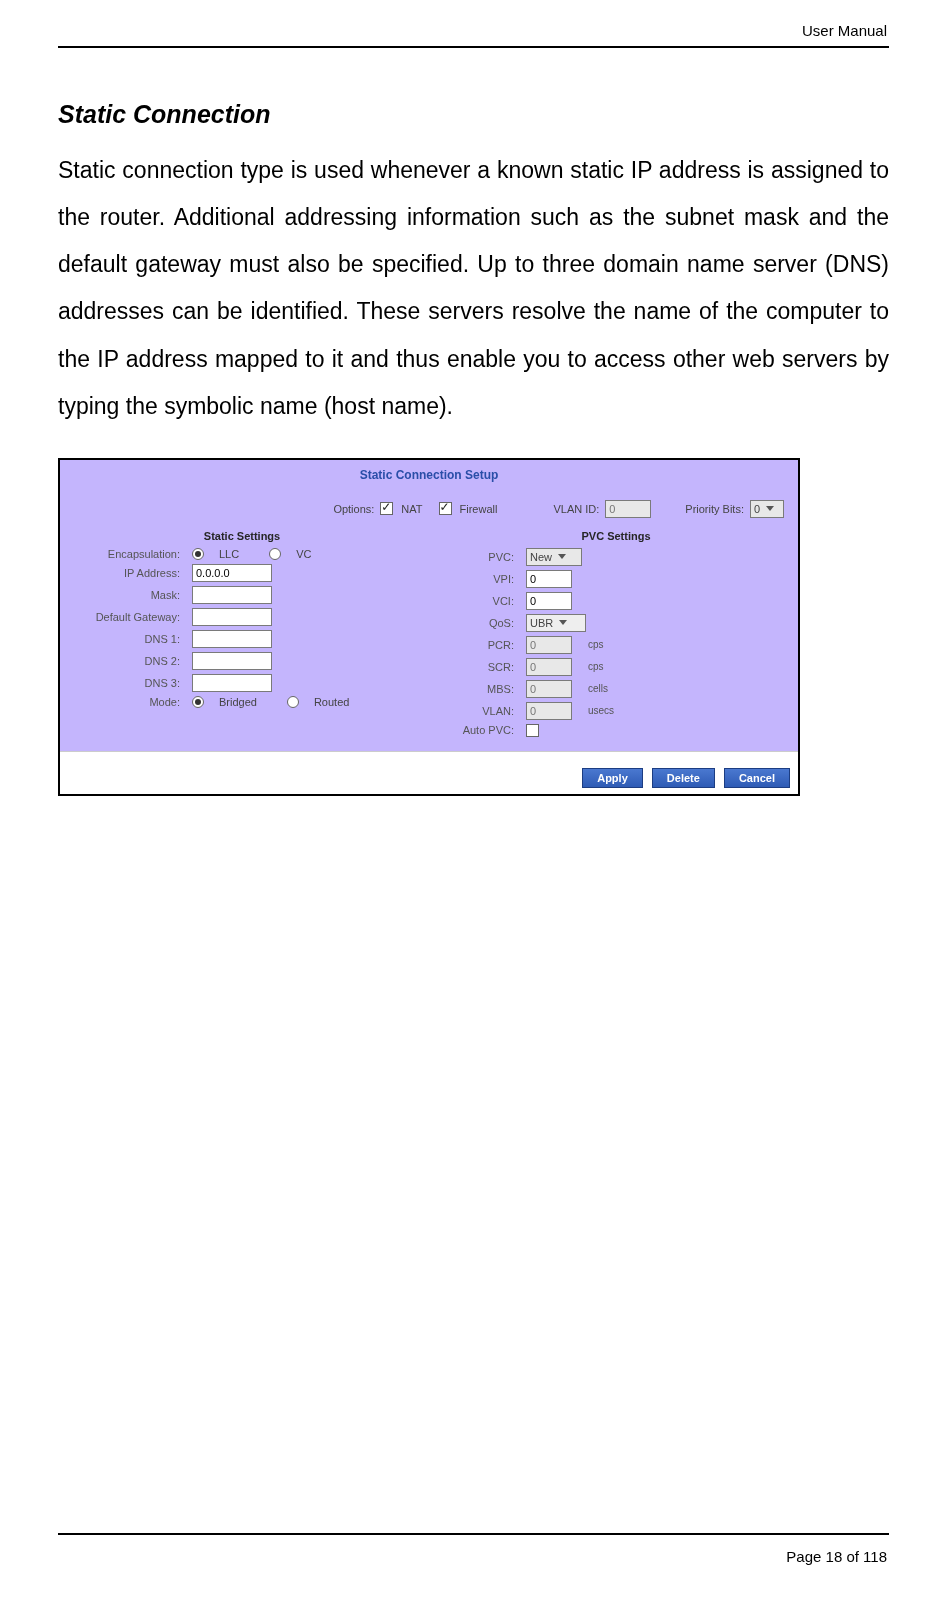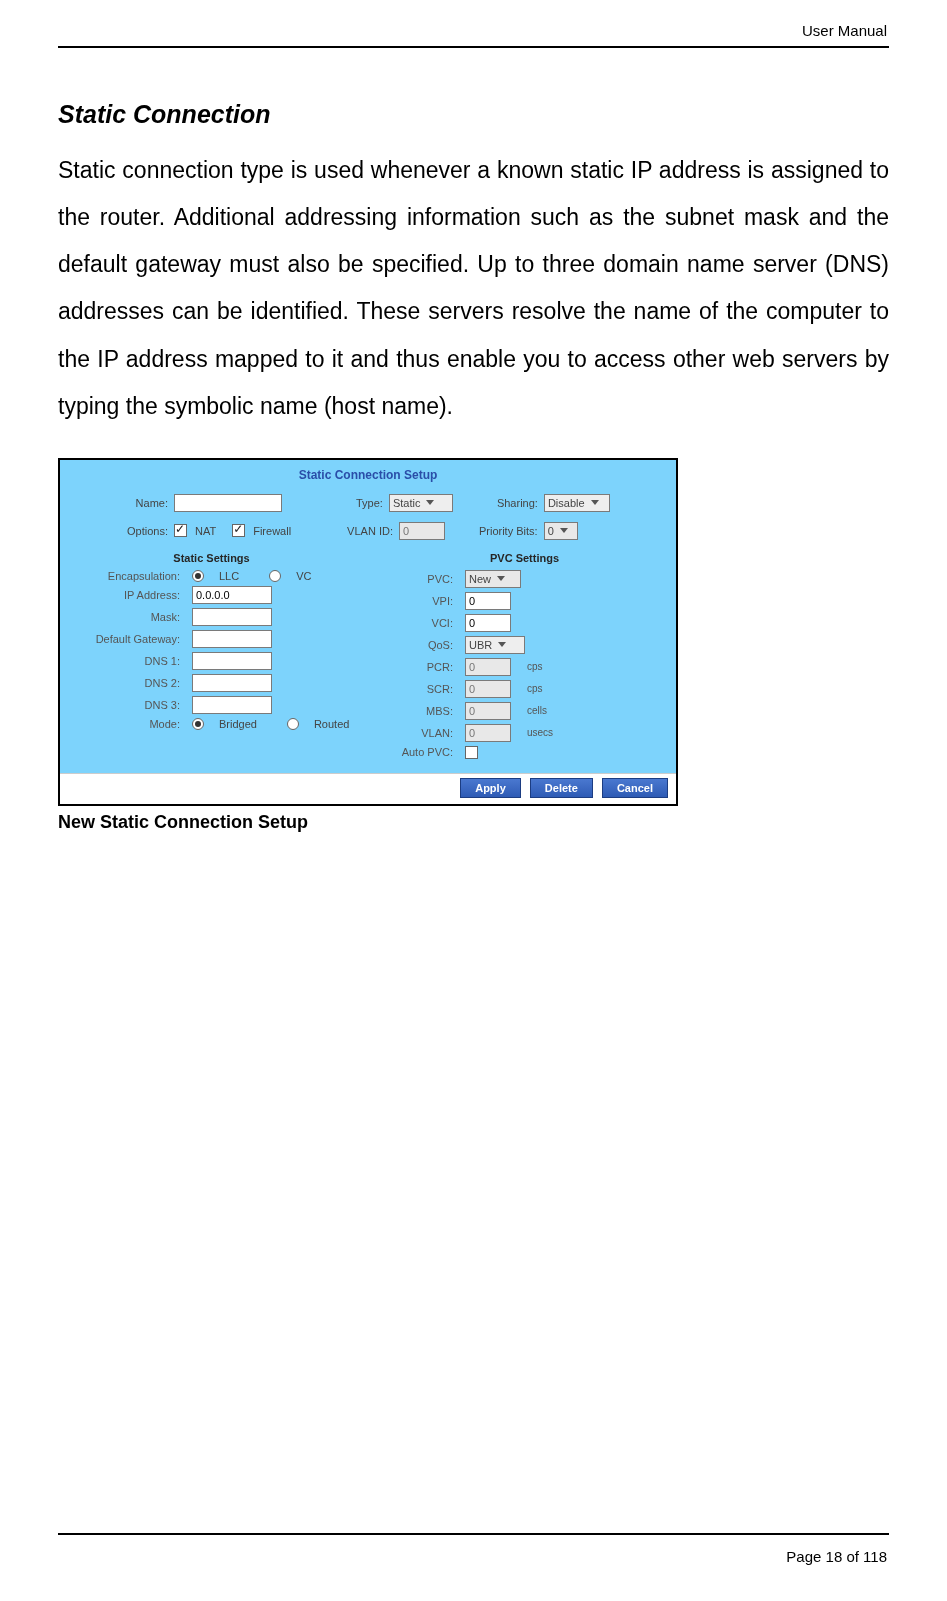--- a/index.html
+++ b/index.html
@@ -41,40 +41,41 @@
     margin-bottom: 28px;
   }
   .caption {
     font-size: 18px;
     font-weight: 700;
     margin-top: 6px;
   }
 
   
   .panel {
-    width: 620px;
+    width: 742px;
     border: 2px solid #000;
-    background: #7dd3fc;
+    background: #c4b5fd;
     font-family: Verdana, Tahoma, Arial, sans-serif;
     font-size: 11px;
     color: #444;
     margin-top: 8px;
   }
   .panel-title {
     text-align: center;
     color: #2a4ea8;
     font-weight: 700;
     font-size: 12px;
     padding: 8px 0 10px;
   }
   .row1 {
     display: flex;
     align-items: center;
     padding: 2px 14px;
     gap: 6px;
+    justify-content: flex-end;
   }
   .field-label { text-align: right; }
   .inp {
     border: 1px solid #7a7a7a;
     background: #fff;
     height: 18px;
     font-size: 11px;
     padding: 0 3px;
   }
   .inp.narrow { width: 46px; }
@@ -145,21 +146,21 @@
     align-items:center;
     margin: 4px 0;
     gap:12px;
   }
   .frow .lbl { width: 110px; text-align:right; font-size:11px; color:#555;}
   .pvc .lbl { width:70px; }
   .unit { font-size:10px; color:#555; margin-left:4px;}
   .btnbar {
     background:#fff;
     border-top:1px solid #ccc;
-    padding: 4px 8px 6px;
+    padding: 16px 8px 6px;
     text-align:right;
   }
   .btn {
     display:inline-block;
     background: linear-gradient(#4a78d0,#2e5bb5);
     color:#fff;
     font-size:11px;
     font-weight:700;
     padding: 3px 14px;
     margin-left:6px;
@@ -184,34 +185,20 @@
 <div class="page-header">User Manual</div>
 <div class="hr-top"></div>
 
 <div class="content">
   <div class="heading">Static Connection</div>
   <div class="body-text">Static connection type is used whenever a known static IP address is assigned to the router. Additional addressing information such as the subnet mask and the default gateway must also be specified. Up to three domain name server (DNS) addresses can be identified. These servers resolve the name of the computer to the IP address mapped to it and thus enable you to access other web servers by typing the symbolic name (host name).</div>
 
   <div class="panel">
     <div class="panel-title">Static Connection Setup</div>
 
-    <div class="row1" style="justify-content:flex-start;">
-      <span class="field-label" style="width:94px;">Name:</span>
-      <input class="inp" style="width: 108px;" value="">
-      <span style="flex:0 0 62px;"></span>
-      <span class="field-label">Type:</span>
-      <span class="sel" style="width:64px;">
-          <span>Static</span>
-        </span>
-      <span style="flex:0 0 32px;"></span>
-      <span class="field-label">Sharing:</span>
-      <span class="sel" style="width:66px;">
-          <span>Disable</span>
-        </span>
-    </div>
 
     <div class="row1" style="margin-top:6px;">
       <span class="field-label" style="width:94px;">Options:</span>
       <span class="chk checked"></span>
       <span>NAT</span>
       <span style="width:4px;"></span>
       <span class="chk checked"></span>
       <span>Firewall</span>
       <span style="flex:0 0 44px;"></span>
       <span class="field-label">VLAN ID:</span>
@@ -318,17 +305,16 @@
       </div>
     </div>
 
     <div class="btnbar">
       <span class="btn">Apply</span>
       <span class="btn">Delete</span>
       <span class="btn">Cancel</span>
     </div>
   </div>
 
-  <div class="caption">New Static Connection Setup</div>
 </div>
 
 <div class="hr-bottom"></div>
 <div class="page-footer">Page 18 of 118</div>
 
 </body></html>

